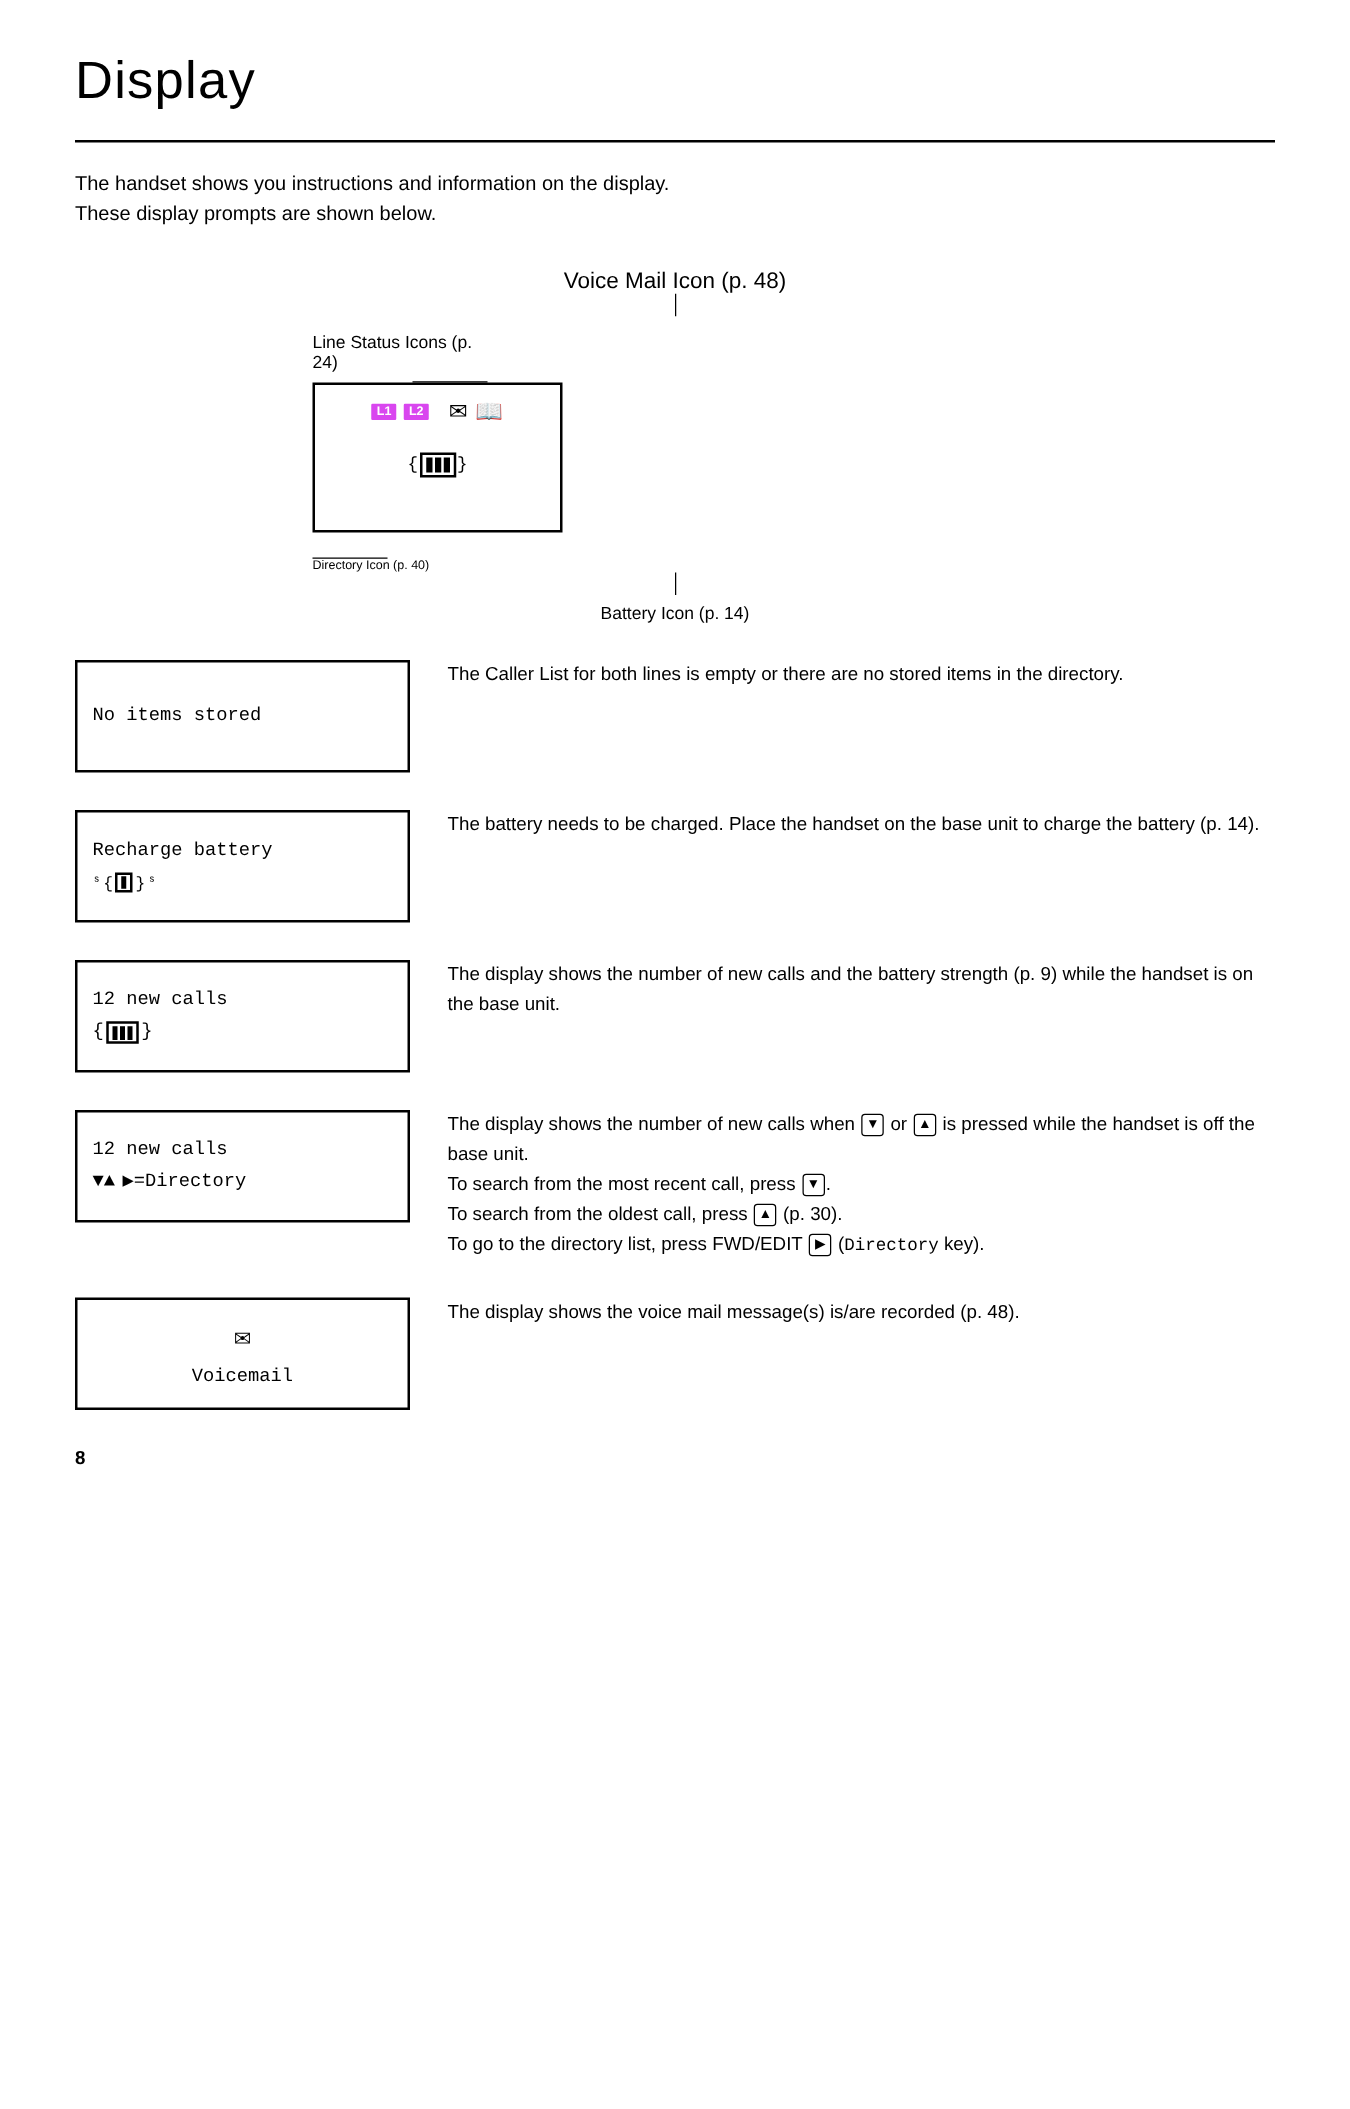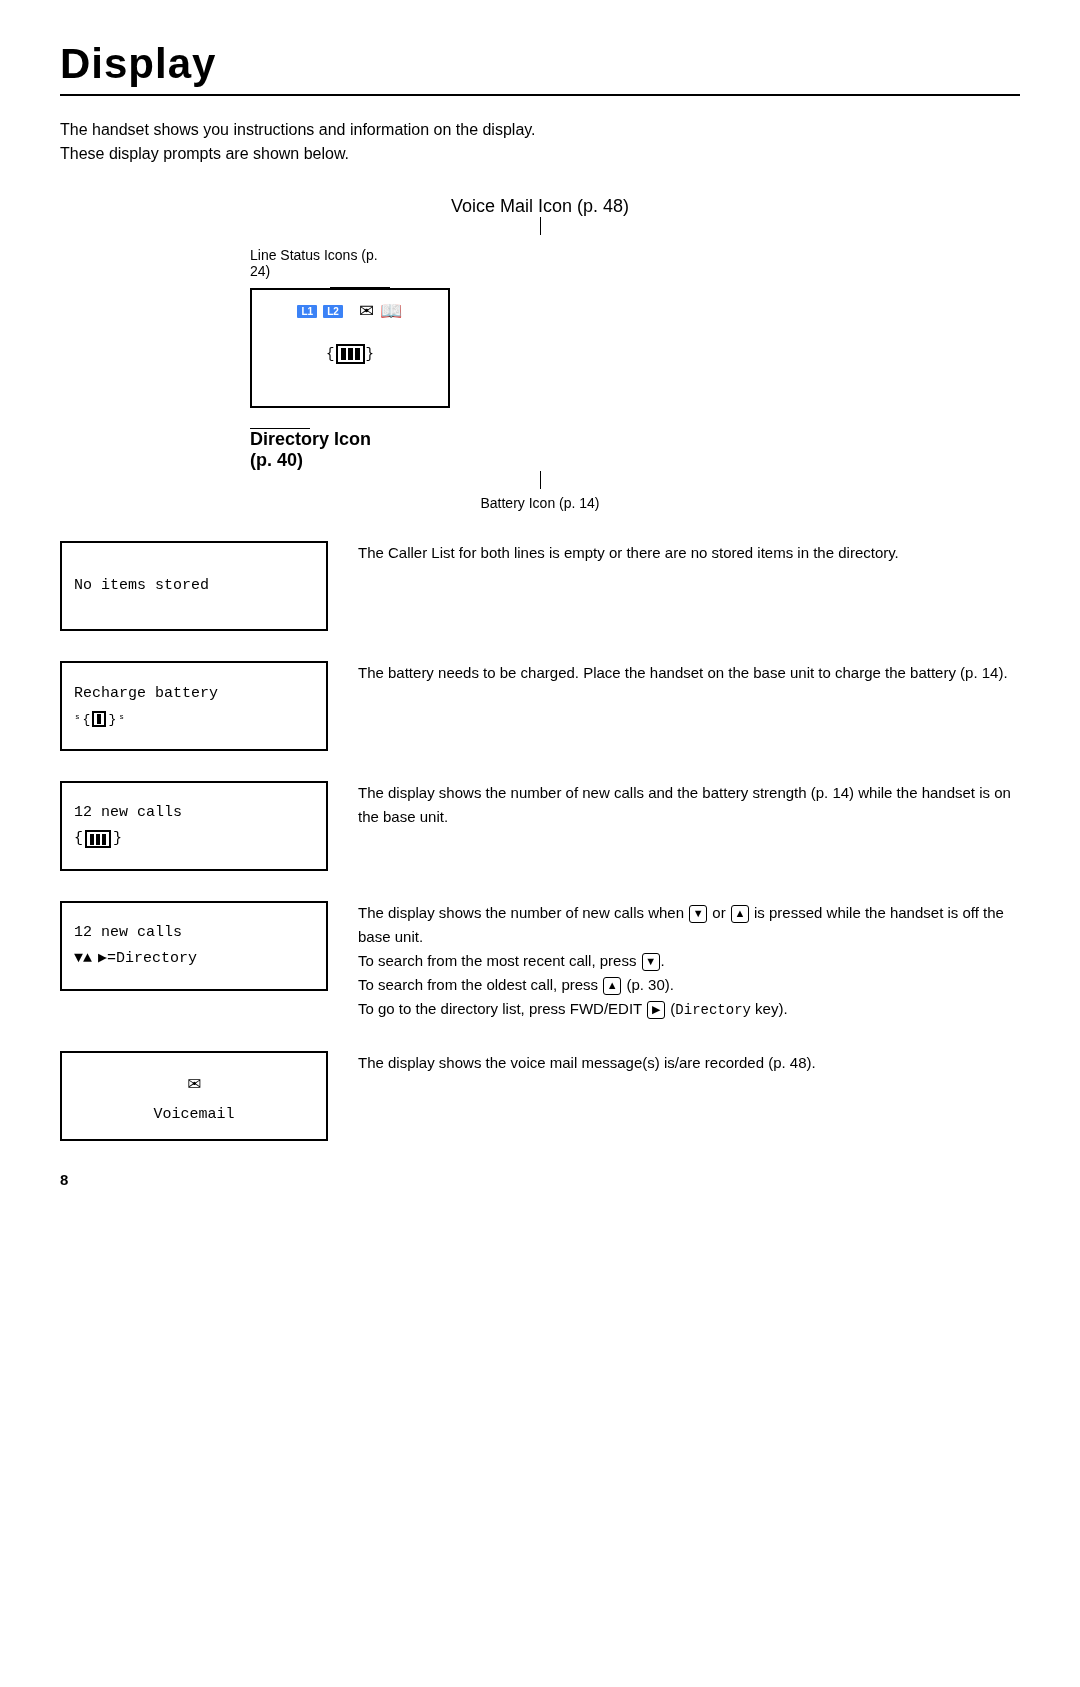--- a/index.html
+++ b/index.html
@@ -8,23 +8,23 @@
       font-family: Arial, Helvetica, sans-serif;
       font-size: 15px;
       color: #000;
       width: 1080px;
       min-height: 1687px;
       padding: 40px 60px 60px 60px;
     }
 
     h1 {
       font-size: 42px;
-      font-weight: 700;
+      font-weight: 400;
       letter-spacing: 1px;
-      margin-bottom: 6px;
+      margin-bottom: 24px;
     }
 
     .title-rule {
       border: none;
       border-top: 2px solid #000;
       margin-bottom: 22px;
     }
 
     .intro-text {
       font-size: 16px;
@@ -156,21 +156,21 @@
     }
 
     .icon-row-in-display {
       display: flex;
       align-items: center;
       gap: 6px;
       margin-bottom: 10px;
     }
 
     .l1-badge, .l2-badge {
-      background: #3b82f6;
+      background: #d946ef;
       color: #fff;
       font-size: 10px;
       font-weight: bold;
       padding: 1px 4px;
       border-radius: 1px;
       font-family: Arial, sans-serif;
     }
 
     .mail-sym {
       font-size: 18px;
@@ -266,21 +266,21 @@
           <div class="batt-bar-sm"></div>
           <div class="batt-bar-sm"></div>
           <div class="batt-bar-sm"></div>
         </div>
         <span>}</span>
       </div>
     </div>
 
     <div class="right-line-box">
       <div class="horiz-line"></div>
-      <span style="font-size:18px;font-weight:bold;">Directory Icon (p. 40)</span>
+      <span style="font-size:10px;">Directory Icon (p. 40)</span>
     </div>
   </div>
 
   <div class="vert-line-bottom"></div>
   <div class="battery-label-below-diagram">Battery Icon (p. 14)</div>
 </div>
 
 <div class="examples-section">
 
   <div class="example-row">
@@ -314,21 +314,21 @@
       <div style="display:flex;align-items:center;gap:2px;font-size:15px;margin-top:4px;">
         <span>{</span>
         <span style="display:inline-flex;align-items:center;border:2px solid #000;padding:1px 3px;gap:2px;height:18px;">
           <span style="width:4px;height:11px;background:#000;display:inline-block;"></span>
           <span style="width:4px;height:11px;background:#000;display:inline-block;"></span>
           <span style="width:4px;height:11px;background:#000;display:inline-block;"></span>
         </span>
         <span>}</span>
       </div>
     </div>
-    <div class="example-description">The display shows the number of new calls and the battery strength (p. 14) while the handset is on the base unit.</div>
+    <div class="example-description">The display shows the number of new calls and the battery strength (p. 9) while the handset is on the base unit.</div>
   </div>
 
   <div class="example-row">
     <div class="example-display">
       <div>12 new calls</div>
       <div style="display:flex;align-items:center;font-size:15px;margin-top:4px;gap:2px;">
         <span>▼▲</span>
         <span style="margin-left:4px;">▶=Directory</span>
       </div>
     </div>

